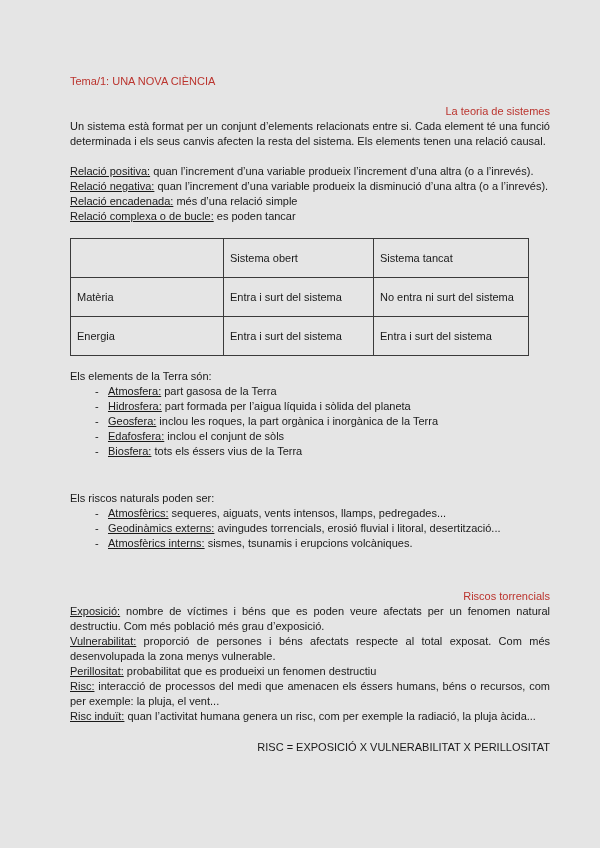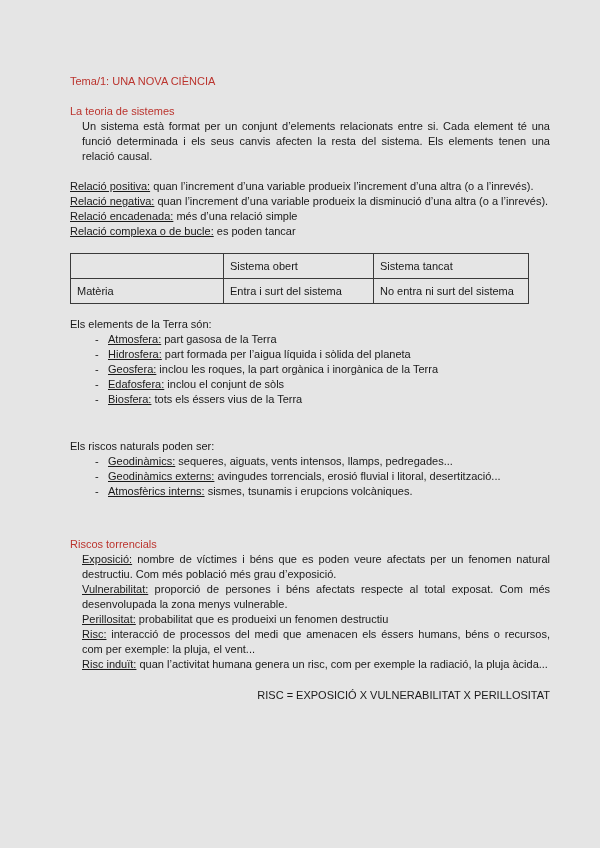--- a/index.html
+++ b/index.html
@@ -11,38 +11,38 @@
     background:#e5e5e5;
     font-family:Liberation Sans, sans-serif;
     font-size:11px; line-height:15px;
     color:var(--ink);
     overflow:hidden;
   }
   .content { position:absolute; left:70px; top:74px; width:480px; }
   .red { color:var(--accent); }
   p { margin:0; }
   .title { margin-bottom:15px; }
-  .heading { margin-top:8px; }
-  .justify { text-align:justify;margin-left:12px; }
+  .heading { margin-top:8px;text-align:right; }
+  .justify { text-align:justify; }
   .gap-1 { height:15px; }
   .gap-table-before { height:14px; }
   .gap-table-after { height:13px; }
   .gap-big-1 { height:32px; }
   .gap-big-2 { height:30px; }
   .gap-formula { height:16px; }
   .nowrap { white-space:nowrap; }
   .term { text-decoration:underline; }
   table.sys {
     border-collapse:collapse;
     width:458px;
     table-layout:fixed;
   }
   table.sys td {
     border:1px solid #3a3a3a;
-    height:25px;
+    height:39px;
     padding:2px 6px;
     vertical-align:middle;
     font-size:11px;
     line-height:14px;
     overflow:hidden;
     white-space:nowrap;
   }
   table.sys col.c1 { width:153px; }
   table.sys col.c2 { width:150px; }
   table.sys col.c3 { width:155px; }
@@ -82,20 +82,25 @@
           <tr>
         <td></td>
         <td>Sistema obert</td>
         <td>Sistema tancat</td>
       </tr>
       <tr>
         <td>Matèria</td>
         <td>Entra i surt del sistema</td>
         <td>No entra ni surt del sistema</td>
       </tr>
+      <tr>
+        <td>Energia</td>
+        <td>Entra i surt del sistema</td>
+        <td>Entra i surt del sistema</td>
+      </tr>
     </tbody>
       </table>
 
     <div class="gap-table-after"></div>
 
     <p>Els elements de la Terra són:</p>
     <div>
       <div class="bullet-row">
           <span class="dash">-</span>
           <span><span class="term">Atmosfera:</span><span> part gasosa de la Terra</span></span>
@@ -117,21 +122,21 @@
           <span><span class="term">Biosfera:</span><span> tots els éssers vius de la Terra</span></span>
         </div>
     </div>
 
     <div class="gap-big-1"></div>
 
     <p>Els riscos naturals poden ser:</p>
     <div>
       <div class="bullet-row">
           <span class="dash">-</span>
-          <span><span class="term">Geodinàmics:</span><span> sequeres, aiguats, vents intensos, llamps, pedregades...</span></span>
+          <span><span class="term">Atmosfèrics:</span><span> sequeres, aiguats, vents intensos, llamps, pedregades...</span></span>
         </div>
       <div class="bullet-row">
           <span class="dash">-</span>
           <span><span class="term">Geodinàmics externs:</span><span> avingudes torrencials, erosió fluvial i litoral, desertització...</span></span>
         </div>
       <div class="bullet-row">
           <span class="dash">-</span>
           <span><span class="term">Atmosfèrics interns:</span><span> sismes, tsunamis i erupcions volcàniques.</span></span>
         </div>
     </div>

